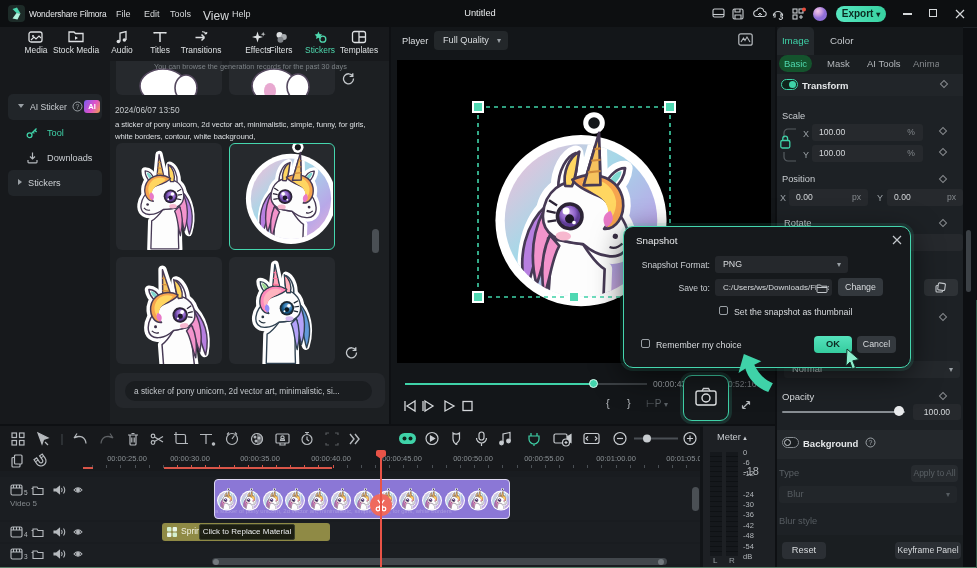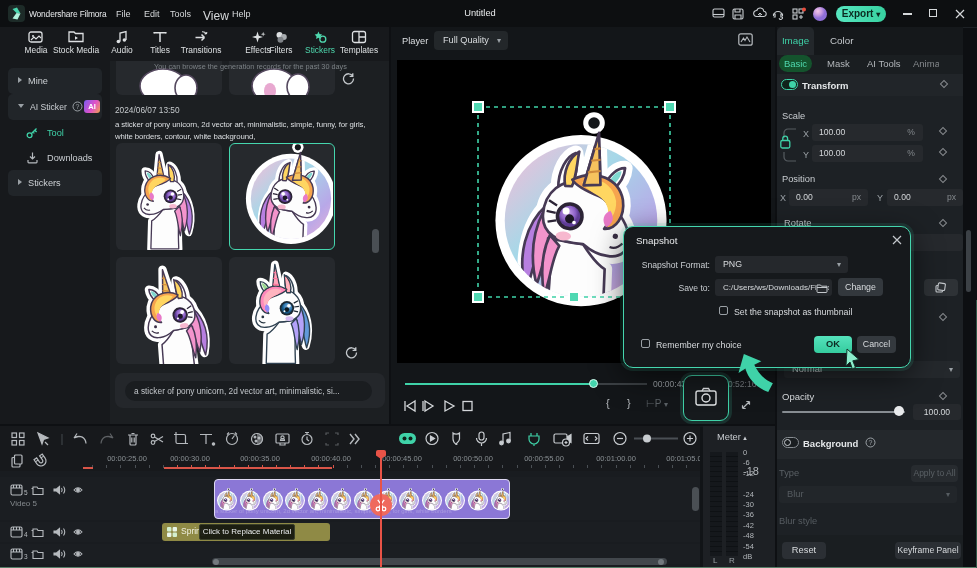--- a/index.html
+++ b/index.html
@@ -204,21 +204,20 @@
     <div class="mtab" style="left:330px;width:58px;">
         <svg viewBox="0 0 16 14">
           <rect x="1.5" y="1.5" width="13" height="11" rx="2" fill="none" stroke="#dde0e2" stroke-width="1.3"></rect>
           <path d="M8 1.5 V12.5 M8 7 H14.5" stroke="#dde0e2" stroke-width="1.3"></path>
         </svg>
         <span>Templates</span>
       </div>
   </div>
 
   <div class="abs" id="sidebar" style="left:0;top:61px;width:110px;height:364px;background:#17191c;">
-    <div class="srow" style="top:7px;background:#212529;"><span class="arr r"></span>Mine</div>
     <div class="srow" style="top:33px;background:#212529;"><span class="arr d"></span><span style="font-size:8.6px;">AI Sticker</span>
       <svg style="position:absolute;left:64px;top:7px;" width="11" height="11" viewBox="0 0 11 11">
           <circle cx="5.5" cy="5.5" r="4.5" fill="none" stroke="#9aa0a5" stroke-width="1"></circle>
           <text x="5.5" y="8" font-size="7" fill="#9aa0a5" text-anchor="middle">?</text>
         </svg>
       <span style="position:absolute;left:76px;top:6px;width:16px;height:13px;border-radius:3px;background:linear-gradient(120deg,#7a5cf0,#e052c8 55%,#f0a24e);color:#fff;font-size:7.5px;font-weight:bold;text-align:center;line-height:13px;">AI</span>
     </div>
     <div class="srow" style="top:59px;color:#3fd2a8;">
       <svg style="position:absolute;left:18px;top:7px;" width="13" height="12" viewBox="0 0 13 12">
           <circle cx="3.6" cy="8.2" r="2.4" fill="none" stroke="#3fd2a8" stroke-width="1.3"></circle>

